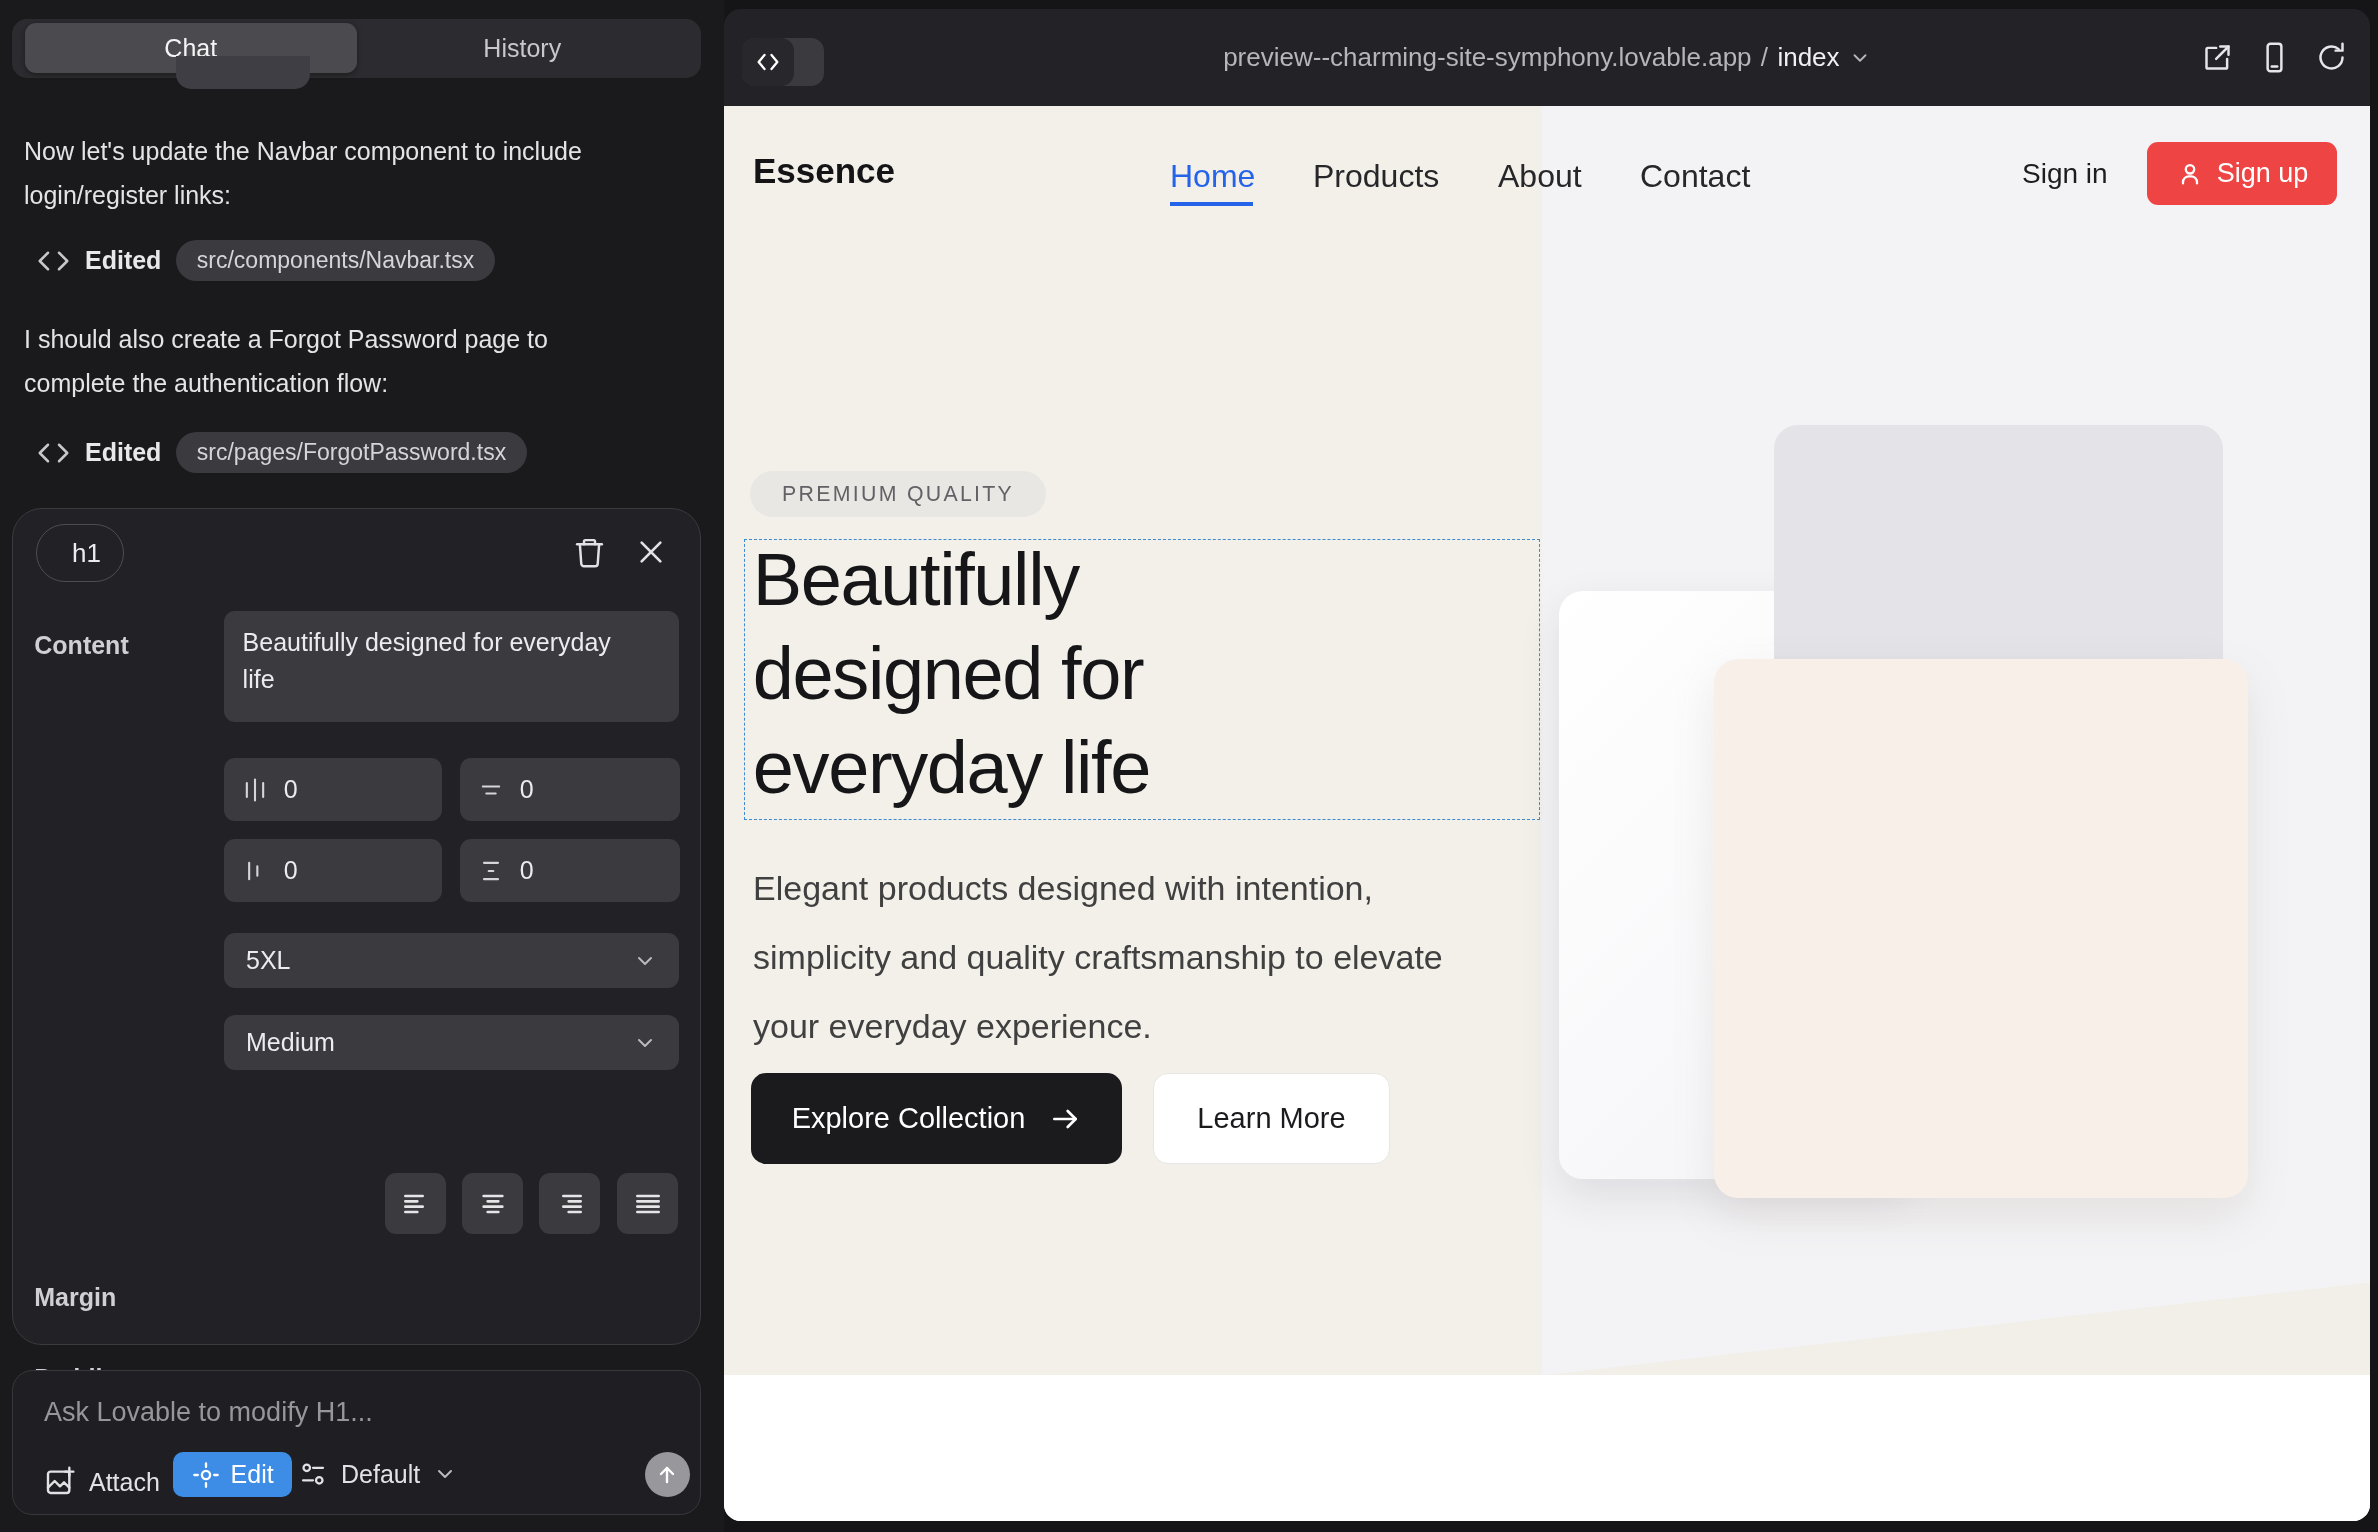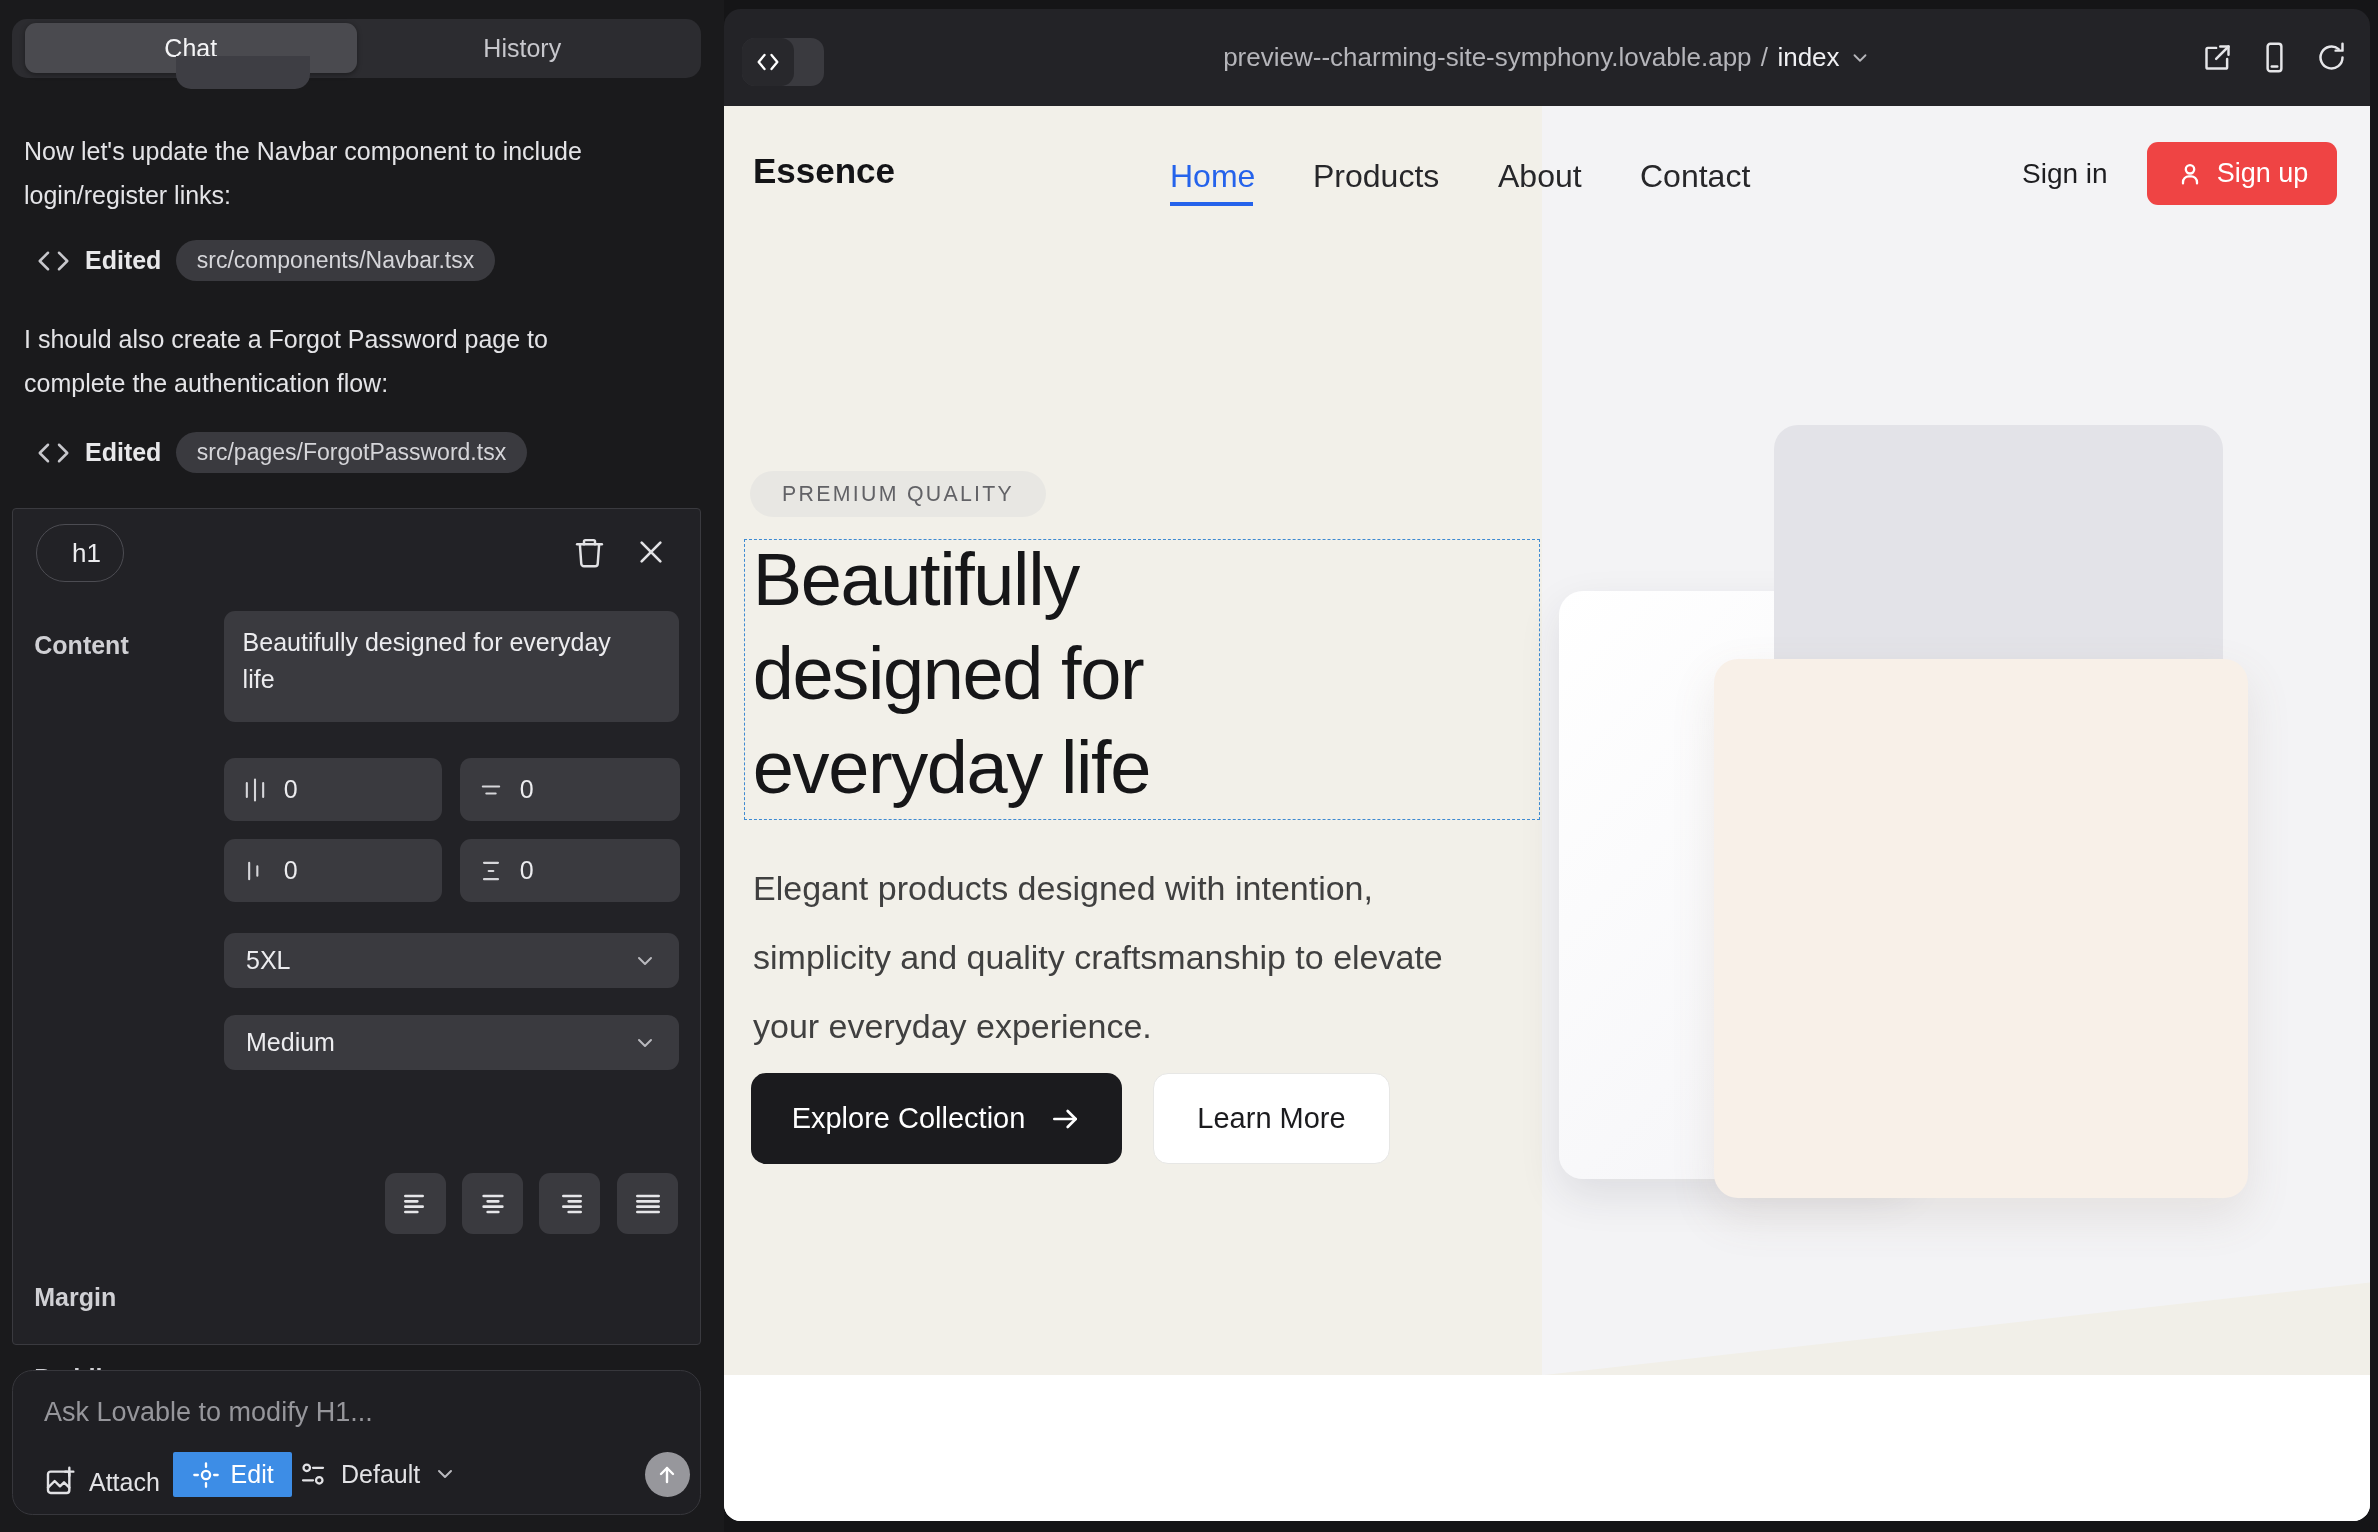--- a/index.html
+++ b/index.html
@@ -24,21 +24,21 @@
 
   .edited-row { position:absolute; left:37px; height:43px; display:flex; align-items:center; gap:15px; }
   .row1 { top:239px; } .row2 { top:431px; }
   .edited-row svg { width:33px; height:28px; }
   .edited-lbl { font-size:25px; font-weight:700; color:#e8e8ea; }
   .file-pill { background:#3a3a3f; color:#d5d5d9; font-size:23px; padding:7.4px 20.4px;
                border-radius:22px; white-space:nowrap; cursor:pointer; }
 
   
   .editor { position:absolute; left:12px; top:508px; width:689px; height:837px;
-            background:#222226; border:0.9px solid #3a3a3f; border-radius:4px; }
+            background:#222226; border:0.9px solid #3a3a3f; border-radius:30px; }
   .tag-pill { position:absolute; left:23px; top:15px; height:58px; padding:0 22px;
               border:0.9px solid #4c4c52; border-radius:29px; display:flex; align-items:center; gap:13px;
               color:#ececee; font-size:26px; cursor:pointer; }
   .icon-btn { position:absolute; top:20.4px; width:46px; height:46px; display:flex; align-items:center;
               justify-content:center; color:#e2e2e5; cursor:pointer; }
   .trash-btn { right:88px; } .close-btn { right:26px; }
 
   .f-label { position:absolute; left:21.3px; font-size:25px; font-weight:600; color:#d0d0d4; }
   .f-input { position:absolute; background:#3a3a3f; border-radius:11px; color:#ececef; font-size:25px;
              display:flex; align-items:center; }
@@ -58,21 +58,21 @@
 
   
   .composer { position:absolute; left:12px; top:1370px; width:689px; height:145px;
               background:#1f1f23; border:0.9px solid #37373c; border-radius:20.4px; }
   .ph { position:absolute; left:31px; top:26px; font-size:27px; color:#96969b; }
   .c-row { position:absolute; left:0; bottom:16.7px; width:100%; height:46px; }
   .attach { position:absolute; left:31px; top:0; height:46px; display:flex; align-items:flex-end; gap:13px;
             color:#e2e2e5; font-size:25px; cursor:pointer; }
   .attach svg { width:32px; height:32px; }
   .edit-pill { position:absolute; left:160px; top:0.9px; height:45px; padding:0 18.6px; background:#3d8de6;
-               border-radius:2px; display:flex; align-items:center; gap:11px; color:#ffffff;
+               border-radius:10px; display:flex; align-items:center; gap:11px; color:#ffffff;
                font-size:25px; cursor:pointer; }
   .edit-pill svg { width:28px; height:28px; }
   .default-btn { position:absolute; left:285px; top:0; height:46px; display:flex; align-items:center; gap:13px;
                  color:#e2e2e5; font-size:25px; cursor:pointer; }
   .default-btn svg.sl { width:30px; height:30px; }
   .send-btn { position:absolute; right:10.2px; top:0.9px; width:45px; height:45px; border-radius:50%;
               background:#97979c; display:flex; align-items:center; justify-content:center; cursor:pointer; }
   .send-btn svg { width:24px; height:24px; color:#ffffff; }
 
   

